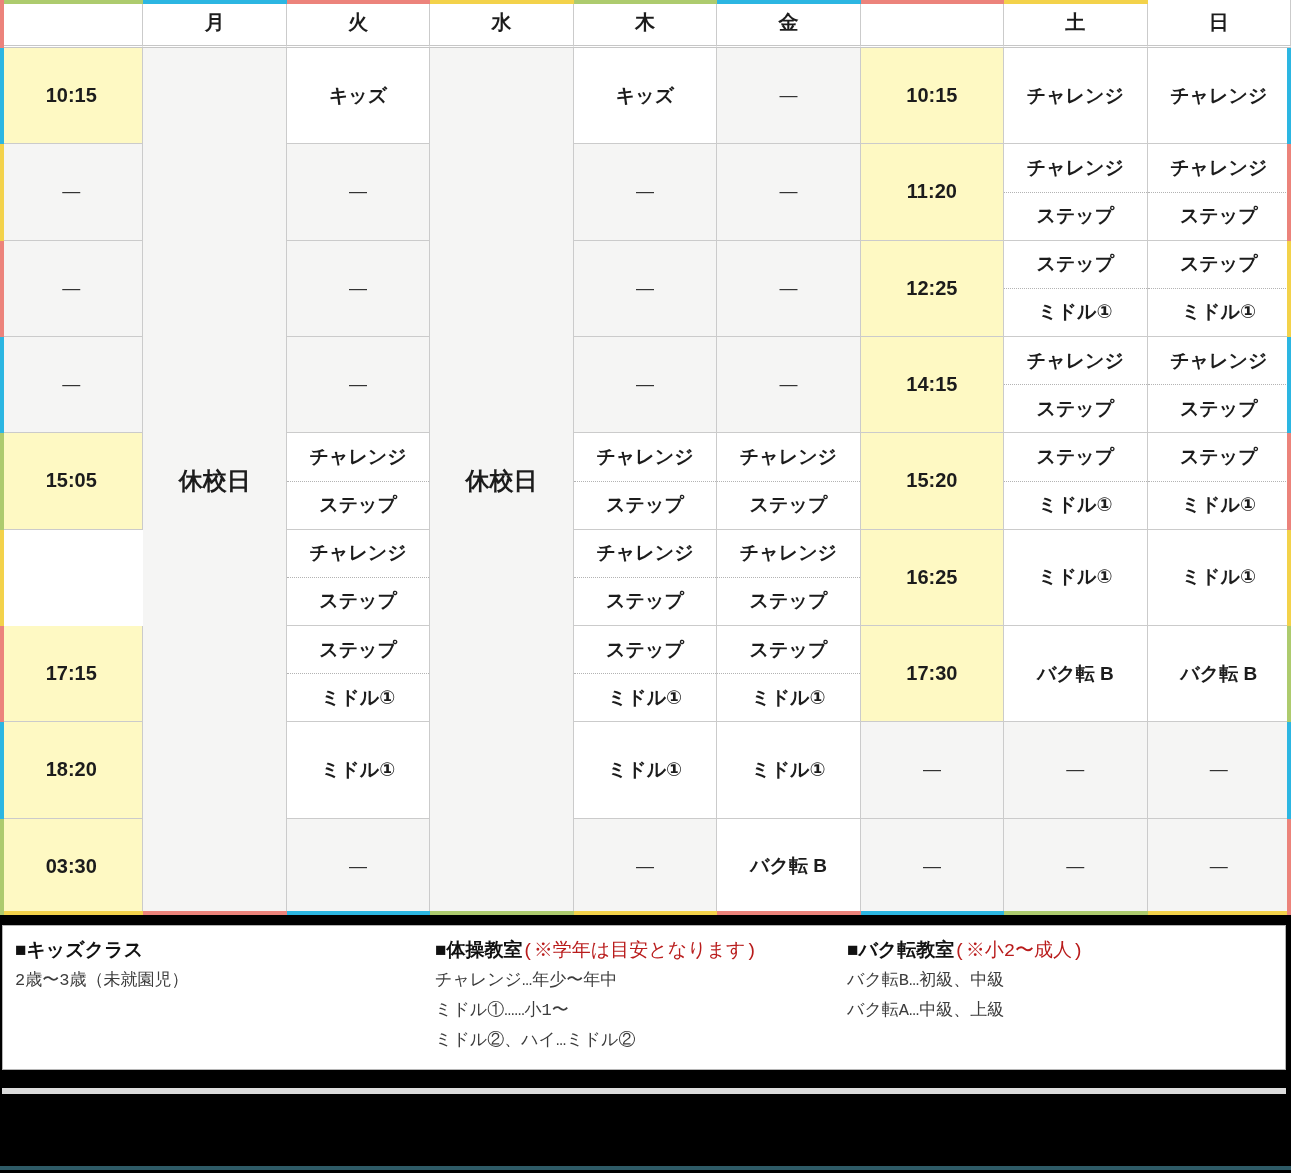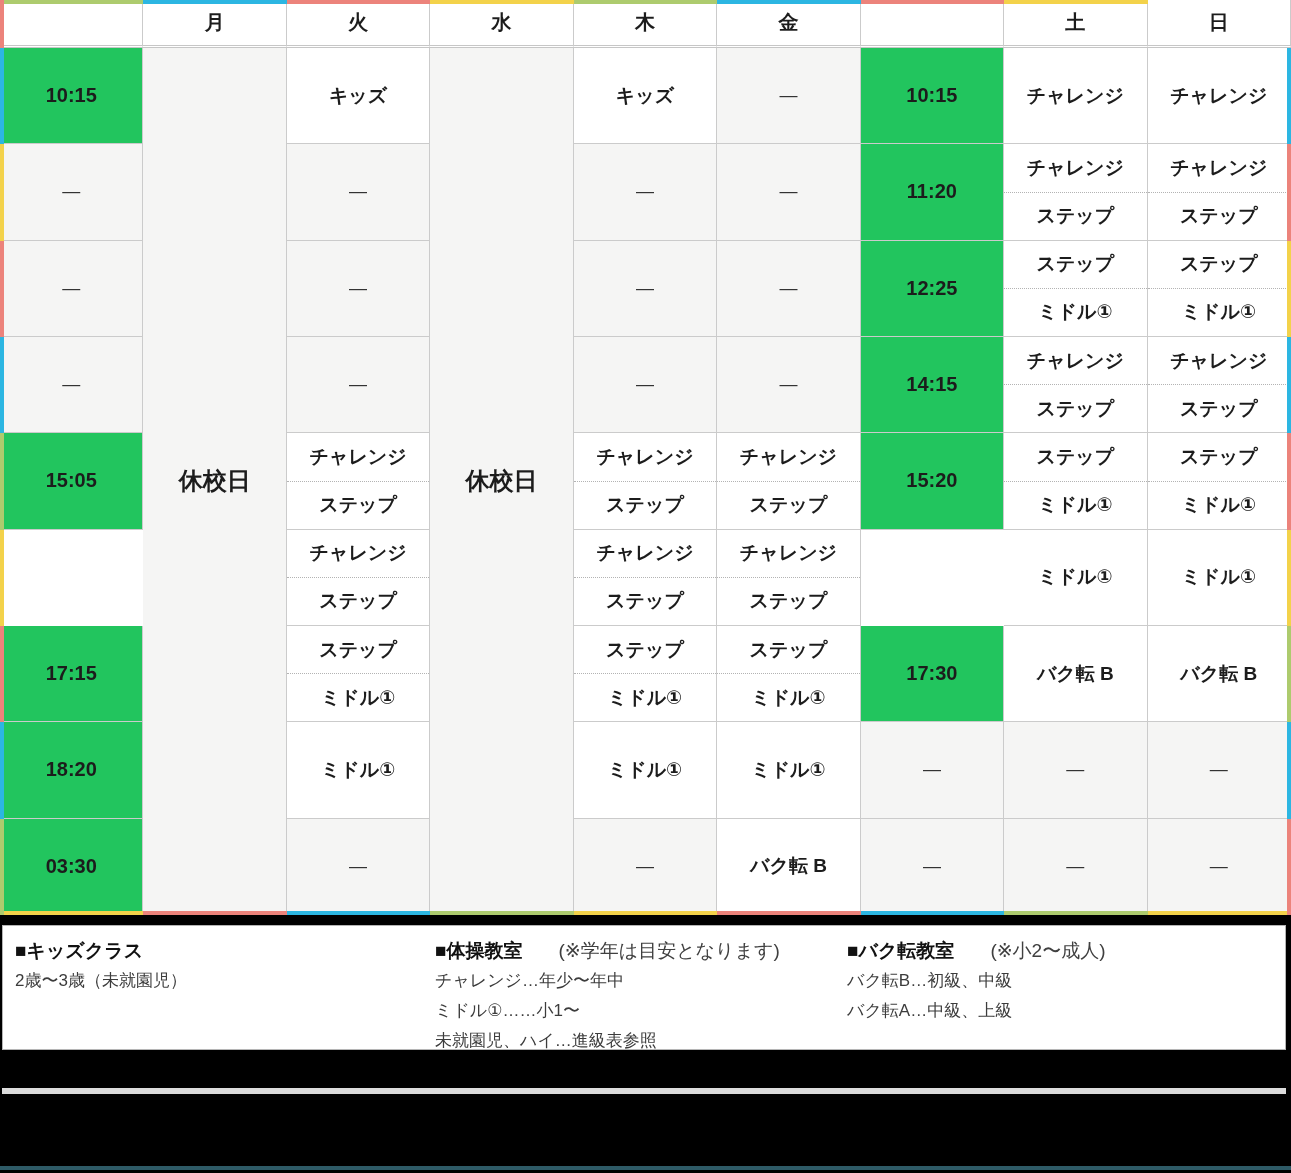--- a/index.html
+++ b/index.html
@@ -12,48 +12,48 @@
   .grid{
     position:absolute;left:0;top:0;width:1291px;height:915px;background:#fff;
     display:grid;grid-template-columns:repeat(9,1fr);grid-template-rows:48px repeat(9,1fr);
   }
   .cell{
     border-right:1px solid #cbcbcb;border-bottom:1px solid #cbcbcb;
     display:flex;align-items:center;justify-content:center;
     font-weight:700;font-size:19px;color:#1c1c1c;box-sizing:border-box;
   }
   .hdr{font-size:20px;background:#fff;border-bottom:3px double #c6c6c6;}
-  .green{background:#22c55e;font-size:20px;}
+  .green{background:#fef9c3;font-size:20px;}
   .graycell{background:#f5f5f4;}
   .whitecell{background:#fff;}
   .dash{font-weight:400;font-size:18px;color:#333;}
   .closed{background:#f5f5f4;font-size:24px;}
   .split{flex-direction:column;align-items:stretch;padding:0;}
   .split .sub{flex:1;display:flex;align-items:center;justify-content:center;}
   .split .sub.first{border-bottom:1px dotted #b3b3b3;}
   
   .strip{position:absolute;z-index:5;display:flex;}
   .strip-top{left:0;top:0;width:1291px;height:4px;}
   .strip-bottom{left:0;top:911px;width:1291px;height:4px;}
   .strip-left{left:0;top:0;width:4px;height:915px;flex-direction:column;}
   .strip-right{right:0;top:0;width:4px;height:915px;flex-direction:column;}
   .seg{flex:1;}
   .seg.hseg{flex:0 0 48px;}
   .c-cyan{background:#2cb6e2;} .c-salmon{background:#ec837b;}
   .c-yellow{background:#f3d24a;} .c-green{background:#adcb6e;} .c-none{background:transparent;}
   
   .legend{
-    position:absolute;left:2px;top:925px;width:1284px;height:125px;background:#fff;
-    border:1px solid #b5b5b5;box-sizing:border-box;
+    position:absolute;left:2px;top:925px;width:1284px;height:145px;background:#fff;
+    border:1px solid #b5b5b5;box-sizing:border-box;font-family:Liberation Mono, monospace;
   }
   .legend-shadow{position:absolute;left:2px;top:1088px;width:1284px;height:6px;background:#dcdcdc;}
   .lcol{position:absolute;top:10px;}
   .lcol1{left:12px;} .lcol2{left:432px;} .lcol3{left:844px;}
   .ltitle{font-size:19px;font-weight:700;color:#111;line-height:30px;}
-  .lnote{font-weight:400;color:#404040;margin-left:36px;}
+  .lnote{font-weight:400;color:#b91c1c;}
   .lline{font-size:17px;color:#3c3c3c;line-height:30px;}
   .bottom-line{position:absolute;left:0;top:1166px;width:1291px;height:4px;background:#2e5a66;}
 </style>
 </head>
 <body>
 
 <div class="stage">
 
   <div class="grid">
 
@@ -135,20 +135,21 @@
       <div class="sub">ミドル①</div>
     </div>
     <div class="cell whitecell" style="grid-row:9;grid-column:6">ミドル①</div>
     <div class="cell whitecell" style="grid-row:10;grid-column:6">バク転 B</div>
 
     <div class="cell green" style="grid-row:2;grid-column:7">10:15</div>
     <div class="cell green" style="grid-row:3;grid-column:7">11:20</div>
     <div class="cell green" style="grid-row:4;grid-column:7">12:25</div>
     <div class="cell green" style="grid-row:5;grid-column:7">14:15</div>
     <div class="cell green" style="grid-row:6;grid-column:7">15:20</div>
+    <div class="cell green" style="grid-row:7;grid-column:7">16:25</div>
     <div class="cell green" style="grid-row:8;grid-column:7">17:30</div>
     <div class="cell graycell dash" style="grid-row:9;grid-column:7">—</div>
     <div class="cell graycell dash" style="grid-row:10;grid-column:7">—</div>
 
     <div class="cell whitecell" style="grid-row:2;grid-column:8">チャレンジ</div>
     <div class="cell whitecell split" style="grid-row:3;grid-column:8">
       <div class="sub first">チャレンジ</div>
       <div class="sub">ステップ</div>
     </div>
     <div class="cell whitecell split" style="grid-row:4;grid-column:8">
@@ -240,21 +241,21 @@
 
   <div class="legend">
     <div class="lcol lcol1">
       <div class="ltitle">■キッズクラス</div>
       <div class="lline">2歳〜3歳（未就園児）</div>
     </div>
     <div class="lcol lcol2">
       <div class="ltitle"><span>■体操教室</span><span class="lnote">(※学年は目安となります)</span></div>
       <div class="lline">チャレンジ…年少〜年中</div>
       <div class="lline">ミドル①……小1〜</div>
-      <div class="lline">未就園児、ハイ…進級表参照</div>
+      <div class="lline">ミドル②、ハイ…ミドル②</div>
     </div>
     <div class="lcol lcol3">
       <div class="ltitle"><span>■バク転教室</span><span class="lnote">(※小2〜成人)</span></div>
       <div class="lline">バク転B…初級、中級</div>
       <div class="lline">バク転A…中級、上級</div>
     </div>
   </div>
   <div class="legend-shadow"></div>
   <div class="bottom-line"></div>
 

